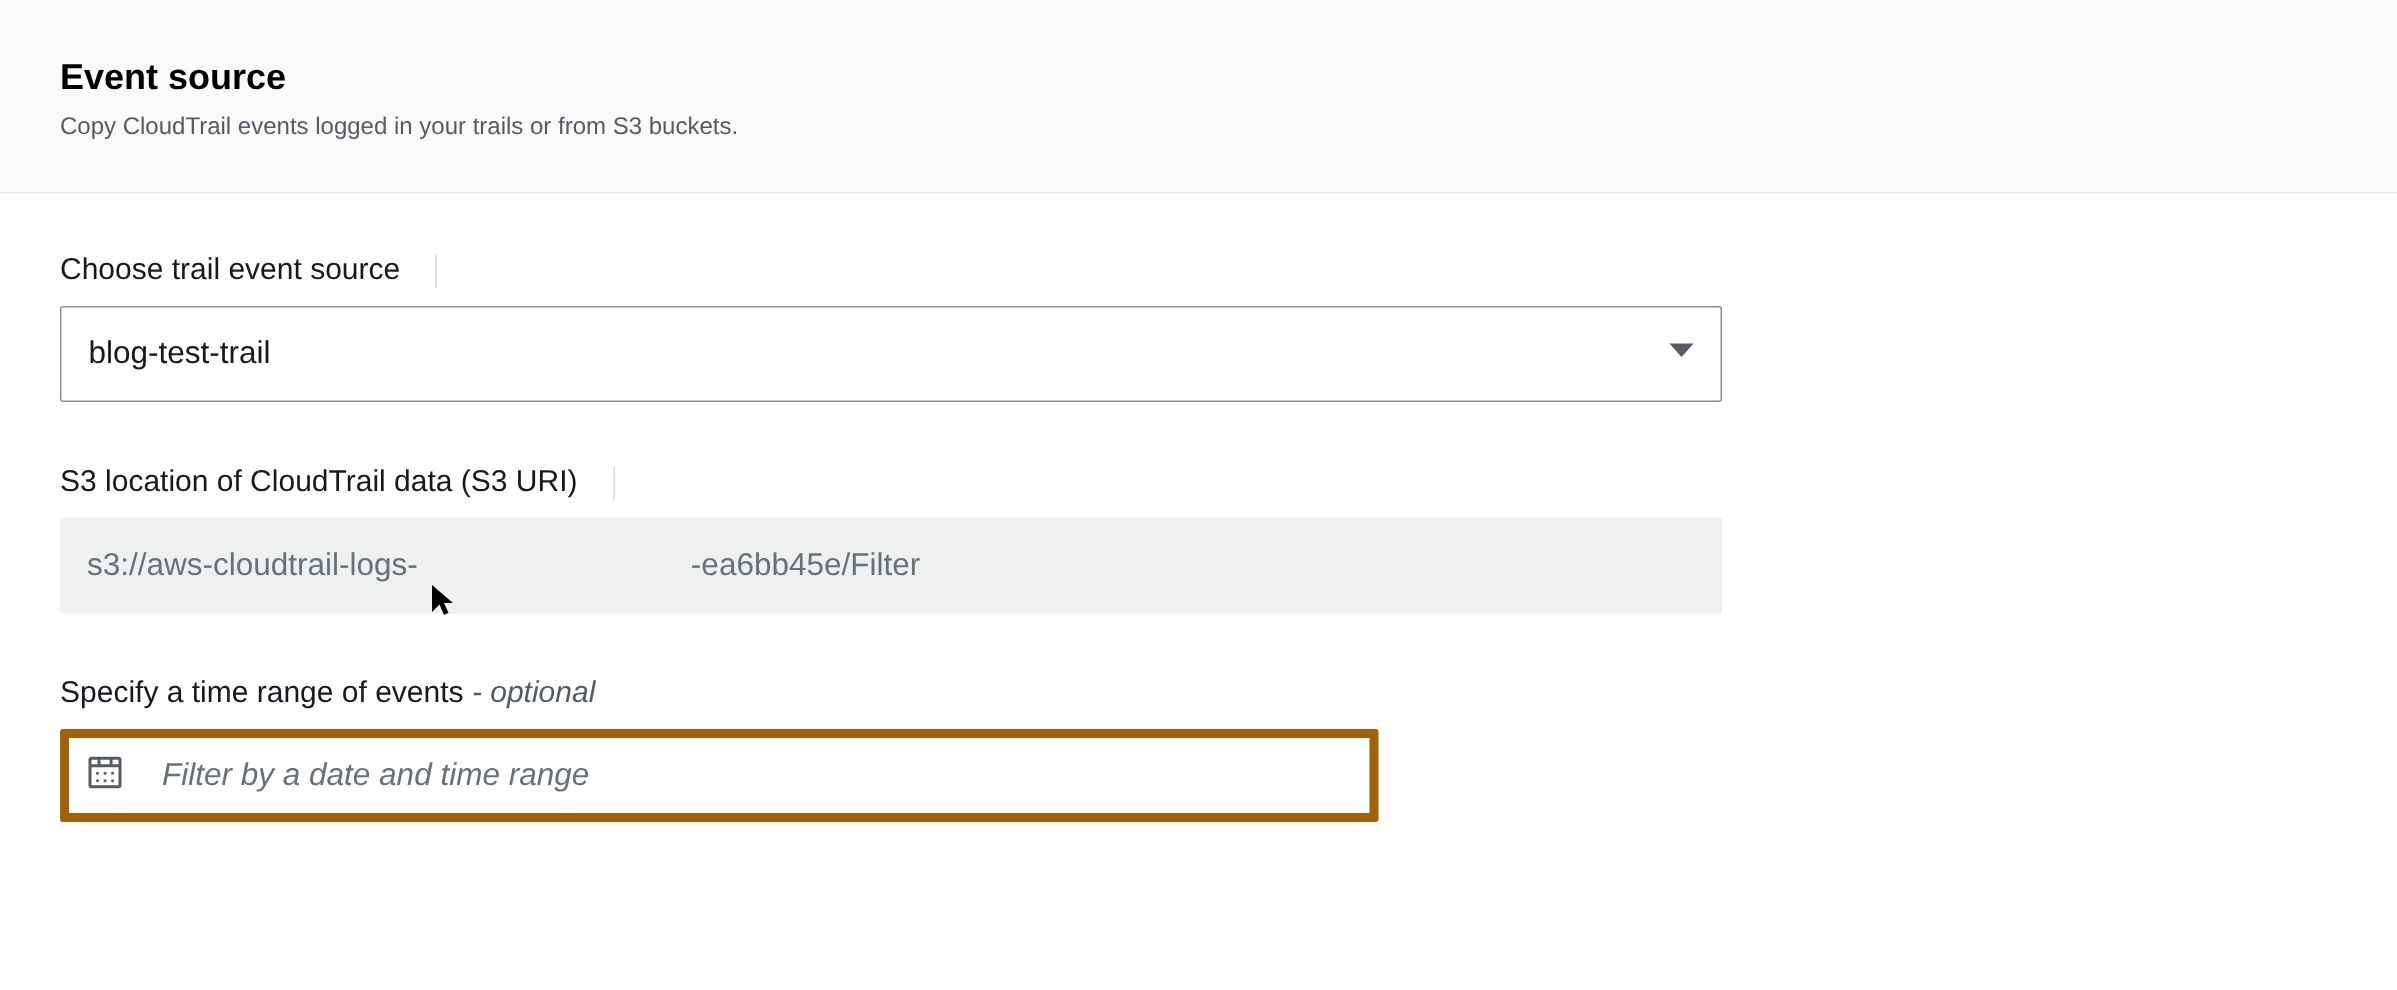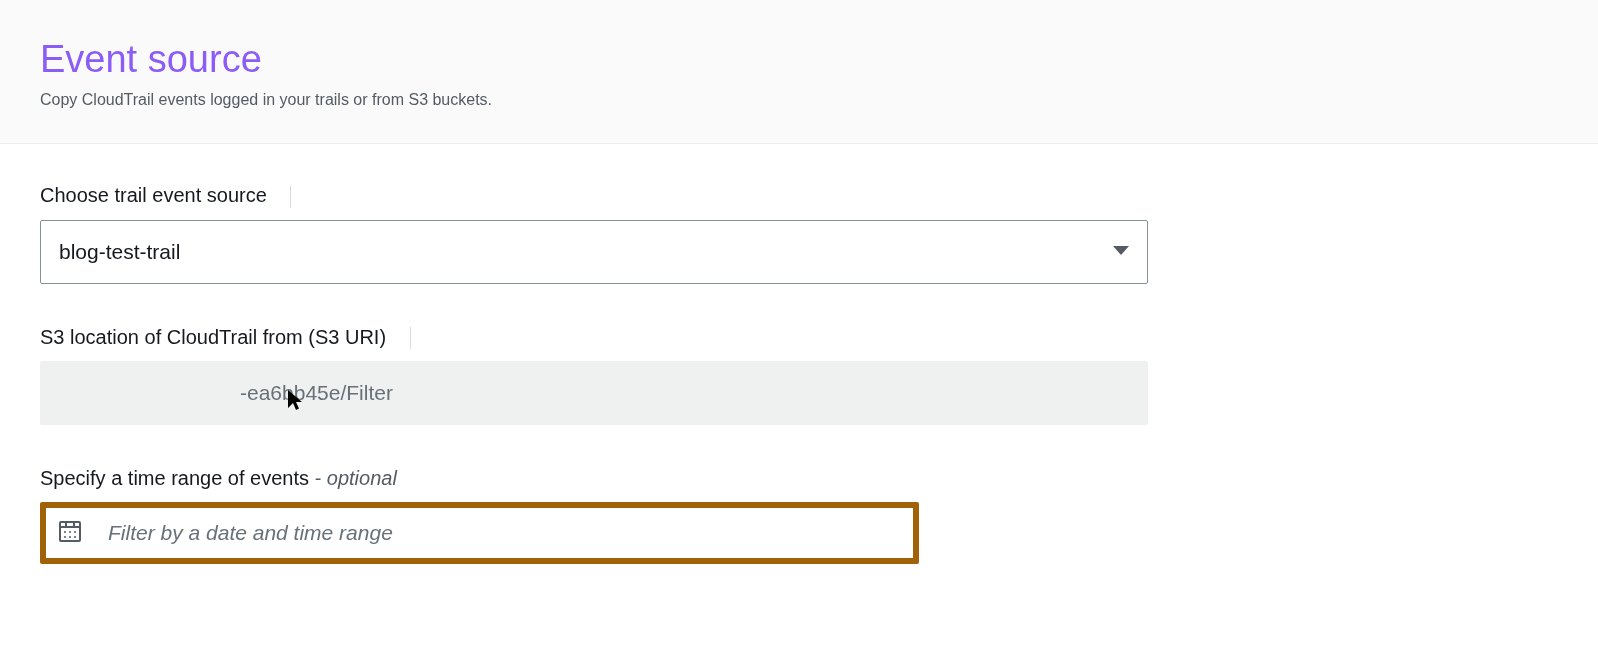--- a/index.html
+++ b/index.html
@@ -13,23 +13,23 @@
       color: #16191f;
       width: 1598px;
       height: 660px;
     }
     .header-section {
       background: #fafafa;
       padding: 38px 40px 34px 40px;
       border-bottom: 1px solid #eaeded;
     }
     .header-title {
-      font-size: 38px;
-      font-weight: 400;
-      color: #8b5cf6;
+      font-size: 24px;
+      font-weight: 700;
+      color: #000000;
       margin-bottom: 10px;
     }
     .header-description {
       font-size: 16px;
       color: #545b64;
       font-weight: 400;
     }
     .content-section {
       background: #ffffff;
       padding: 40px 40px 40px 40px;
@@ -161,25 +161,26 @@
       <span class="select-caret">
         <svg width="18" height="12" viewBox="0 0 18 12">
           <path d="M1 1 L9 10 L17 1 Z" fill="#545b64"></path>
         </svg>
       </span>
     </div>
   </div>
 
   <div class="field-group">
     <label class="field-label">
-      <span>S3 location of CloudTrail from (S3 URI)</span>
+      <span>S3 location of CloudTrail data (S3 URI)</span>
       <span class="field-label-divider"></span>
     </label>
     <div class="readonly-box">
       <div class="s3-parts">
+        <span>s3://aws-cloudtrail-logs-</span>
         <span class="redacted-segment"></span>
         <span>-ea6bb45e/Filter</span>
       </div>
     </div>
   </div>
 
   <div class="field-group">
     <label class="field-label">
       <span>Specify a time range of events </span><span class="optional-text">- optional</span>
     </label>

